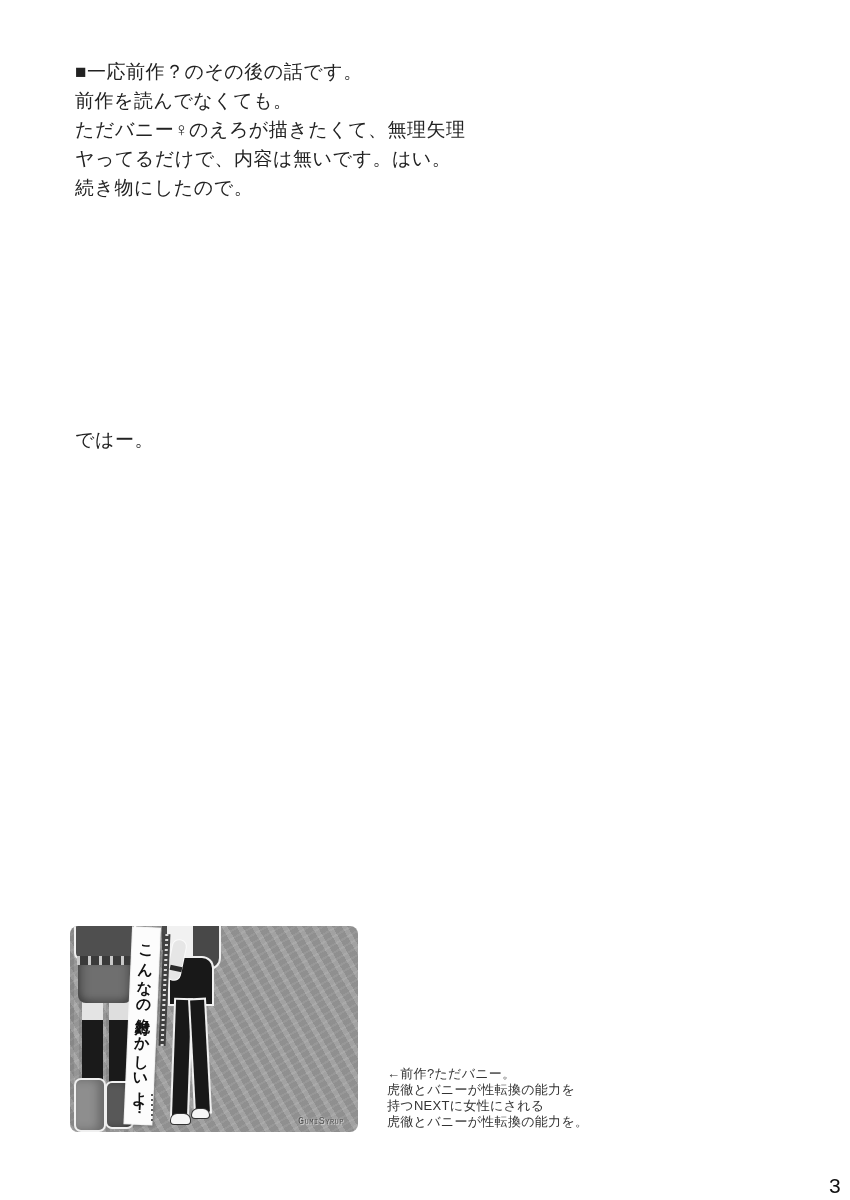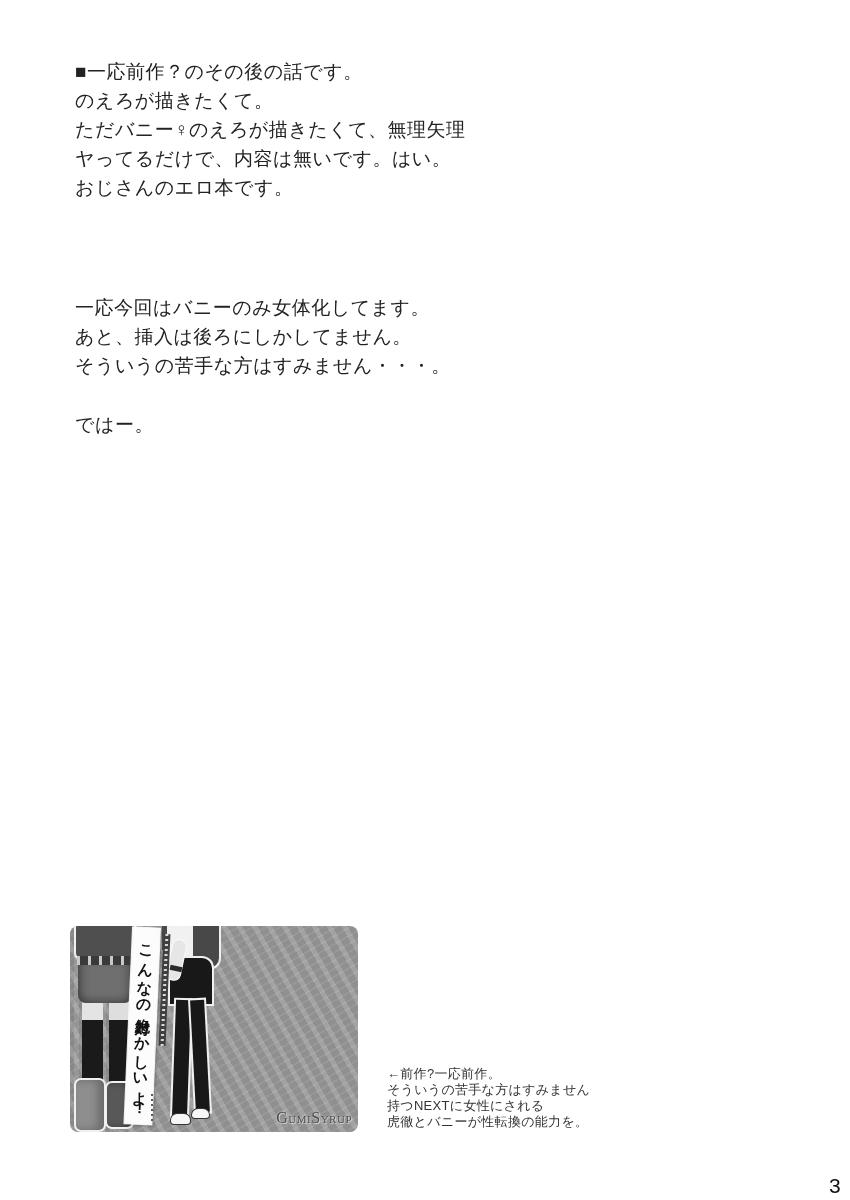--- a/index.html
+++ b/index.html
@@ -22,21 +22,21 @@
     position: absolute;
     left: 75px;
     font-size: 19px;
     line-height: 29px;
     letter-spacing: 0.5px;
     color: #222222;
     white-space: nowrap;
   }
   #intro-block   { top: 57px; }
   #notes-block   { top: 293px; }
-  #closing-block { top: 410px; }
+  #closing-block { top: 425px; }
 
   
   #cover {
     position: absolute;
     left: 70px;
     top: 926px;
     width: 288px;
     height: 206px;
     border-radius: 8px;
     overflow: hidden;
@@ -119,24 +119,24 @@
                transform: rotate(12deg); box-shadow: 0 0 0 1px #fafafa; }
   #rf-wrist  { left: 8px;  top: 40px;  width: 12px; height: 5px;  background: #2a2a2a; transform: rotate(12deg); }
   #rf-leg-l  { left: 12px; top: 74px;  width: 15px; height: 118px; background: #181818; transform: rotate(2deg);  box-shadow: 0 0 0 2px #f0f0f0; }
   #rf-leg-r  { left: 31px; top: 74px;  width: 14px; height: 112px; background: #181818; transform: rotate(-3deg); box-shadow: 0 0 0 2px #f0f0f0; }
   #rf-shoe-l { left: 9px;  top: 188px; width: 19px; height: 10px; background: #f6f6f6; border-radius: 6px 6px 3px 3px;
                box-shadow: 0 0 0 1px #333333; }
   #rf-shoe-r { left: 30px; top: 183px; width: 17px; height: 9px;  background: #f6f6f6; border-radius: 6px 6px 3px 3px;
                box-shadow: 0 0 0 1px #333333; }
 
   #cover-credit {
-    right: 6px; bottom: 5px;
-    font-family: Liberation Serif, serif;
+    right: 14px; bottom: 5px;
+    font-family: Liberation Mono, monospace;
     font-variant: small-caps;
-    font-size: 16px;
+    font-size: 10px;
     letter-spacing: 0.5px;
     color: #4c4c4c;
     text-shadow: 0 0 2px #d8d8d8, 1px 1px 0 #cfcfcf;
     z-index: 6;
   }
 
   
   #caption {
     position: absolute;
     left: 387px;
@@ -157,31 +157,26 @@
     color: #111111;
   }
 </style>
 </head>
 <body>
 
 <div id="page">
 
   <div id="intro-block" class="textblock">
     <div class="line">■一応前作？のその後の話です。</div>
-    <div class="line">のえろが描きたくて。</div>
+    <div class="line">前作を読んでなくても。</div>
     <div class="line">ただバニー♀のえろが描きたくて、無理矢理</div>
     <div class="line">ヤってるだけで、内容は無いです。はい。</div>
-    <div class="line">おじさんのエロ本です。</div>
+    <div class="line">続き物にしたので。</div>
   </div>
 
-  <div id="notes-block" class="textblock">
-    <div class="line">一応今回はバニーのみ女体化してます。</div>
-    <div class="line">あと、挿入は後ろにしかしてません。</div>
-    <div class="line">そういうの苦手な方はすみません・・・。</div>
-  </div>
 
   <div id="closing-block" class="textblock">ではー。</div>
 
   <div id="cover">
 
     <div id="cover-left-texture" class="abs"></div>
 
     <div id="lf-torso" class="abs keyline"></div>
     <div id="lf-belt" class="abs"></div>
     <div id="lf-shorts" class="abs keyline"></div>
@@ -208,21 +203,21 @@
       <div id="rf-leg-l" class="abs"></div>
       <div id="rf-leg-r" class="abs"></div>
       <div id="rf-shoe-l" class="abs"></div>
       <div id="rf-shoe-r" class="abs"></div>
     </div>
 
     <div id="cover-credit" class="abs">GumiSyrup</div>
   </div>
 
   <div id="caption">
-    <div class="line">←前作?一応前作。</div>
-    <div class="line">そういうの苦手な方はすみません</div>
+    <div class="line">←前作?ただバニー。</div>
+    <div class="line">虎徹とバニーが性転換の能力を</div>
     <div class="line">持つNEXTに女性にされる</div>
     <div class="line">虎徹とバニーが性転換の能力を。</div>
   </div>
 
   <div id="page-number">3</div>
 
 </div>
 
 </body></html>

